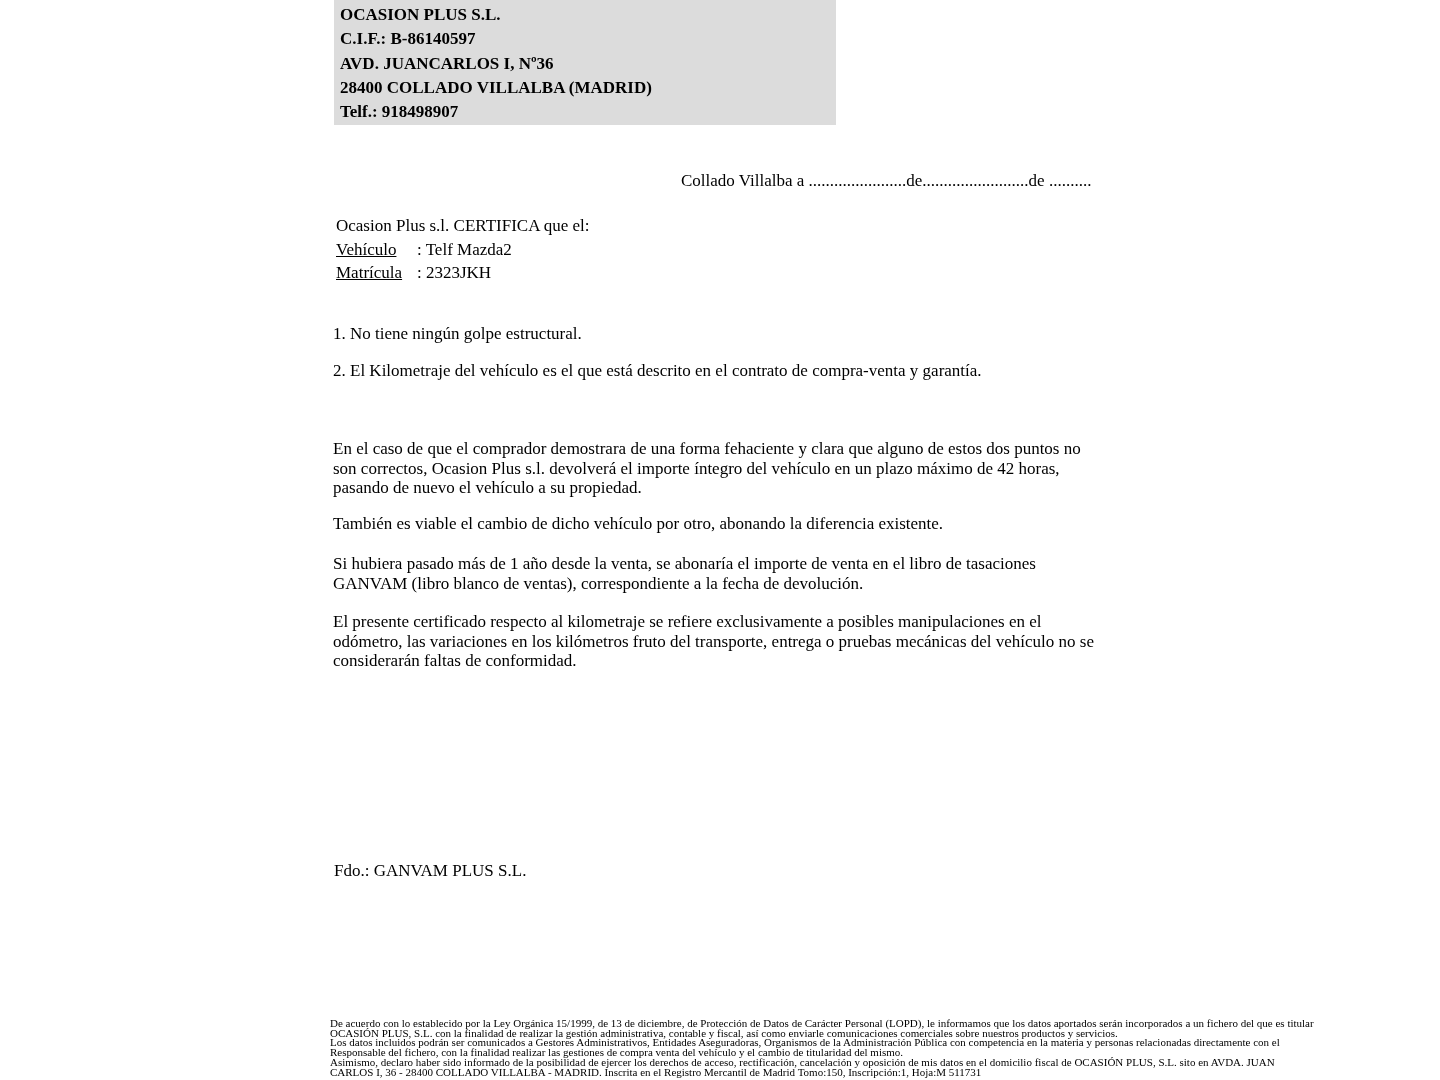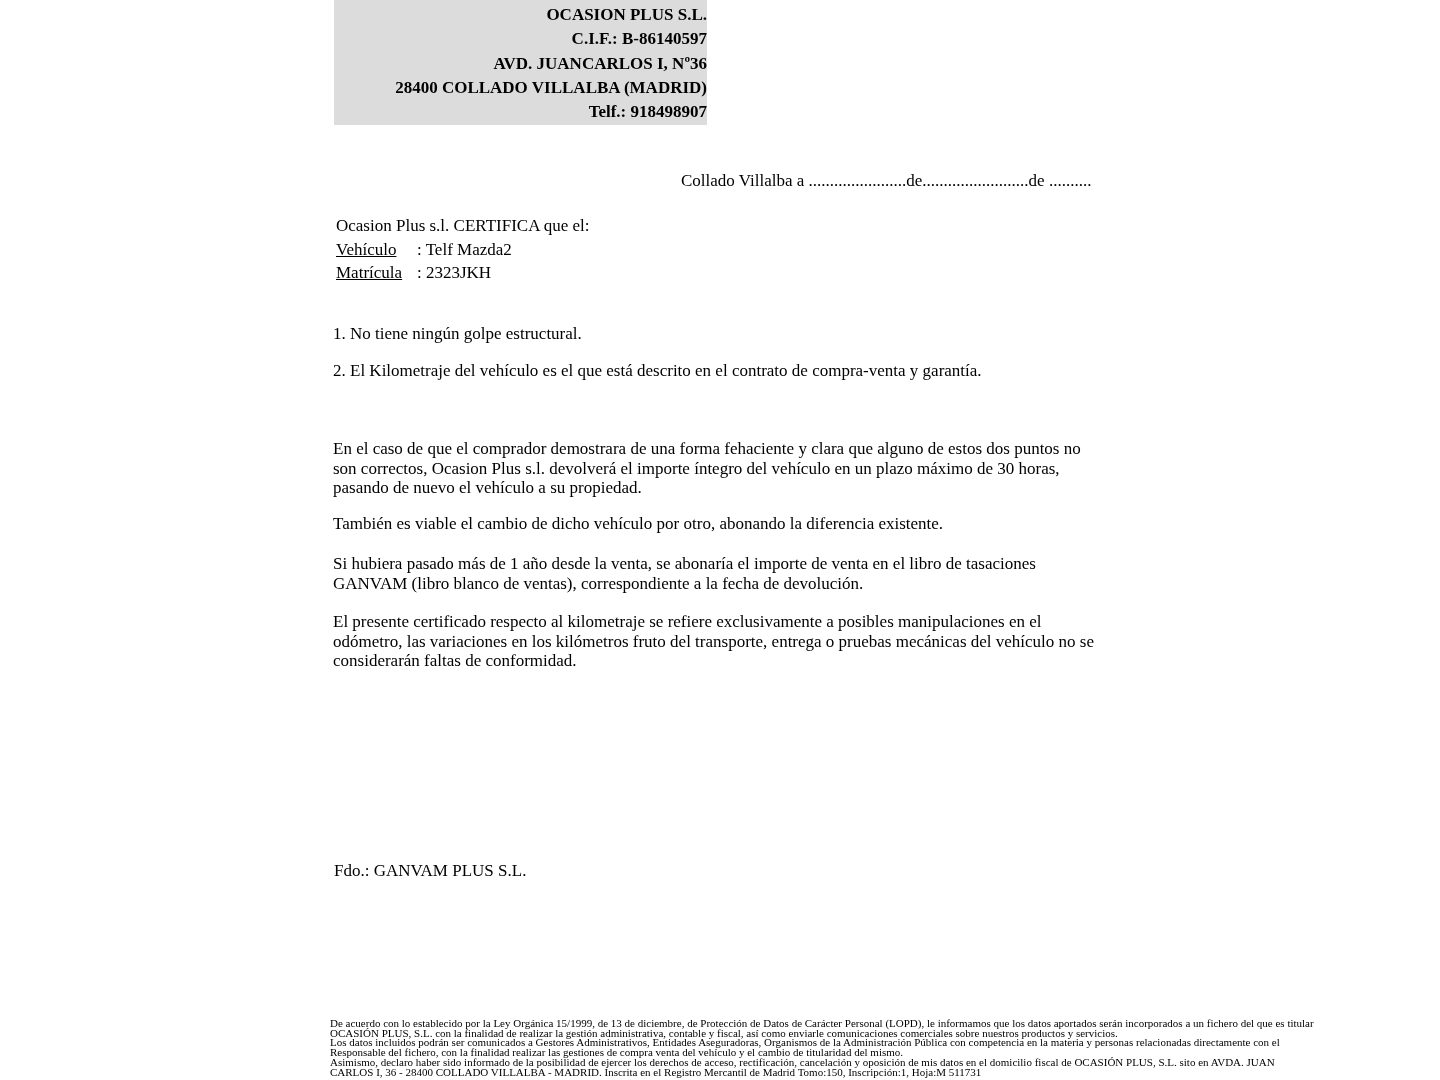--- a/index.html
+++ b/index.html
@@ -15,30 +15,29 @@
     font-family: "Liberation Serif", "DejaVu Serif", serif;
     color: #000000;
     overflow: hidden;
   }
   .abs { position: absolute; }
 
   
   .header-box {
     left: 334px;
     top: 0;
-    width: 373px;
+    width: 502px;
     height: 125px;
     background: #dcdcdc;
     box-sizing: border-box;
     padding: 3px 0 0 6px;
     font-weight: bold;
     font-size: 17px;
     line-height: 24.3px;
     white-space: nowrap;
-    text-align: right;
   }
 
   
   .date-line {
     left: 681px;
     top: 171px;
     font-size: 17px;
     line-height: 20px;
     white-space: nowrap;
   }
@@ -117,21 +116,21 @@
 
 <div class="abs cert-block">
   <div>Ocasion Plus s.l. CERTIFICA que el:</div>
   <div><span class="label-col"><u>Vehículo</u></span><span>: Telf Mazda2</span></div>
   <div><span class="label-col"><u>Matrícula</u></span><span>: 2323JKH</span></div>
 </div>
 
 <div class="abs point point-1">1. No tiene ningún golpe estructural.</div>
 <div class="abs point point-2">2. El Kilometraje del vehículo es el que está descrito en el contrato de compra-venta y garantía.</div>
 
-<div class="abs para para-1">En el caso de que el comprador demostrara de una forma fehaciente y clara que alguno de estos dos puntos no son correctos, Ocasion Plus s.l. devolverá el importe íntegro del vehículo en un plazo máximo de 30 horas, pasando de nuevo el vehículo a su propiedad.</div>
+<div class="abs para para-1">En el caso de que el comprador demostrara de una forma fehaciente y clara que alguno de estos dos puntos no son correctos, Ocasion Plus s.l. devolverá el importe íntegro del vehículo en un plazo máximo de 42 horas, pasando de nuevo el vehículo a su propiedad.</div>
 <div class="abs para para-2">También es viable el cambio de dicho vehículo por otro, abonando la diferencia existente.</div>
 <div class="abs para para-3">Si hubiera pasado más de 1 año desde la venta, se abonaría el importe de venta en el libro de tasaciones GANVAM (libro blanco de ventas), correspondiente a la fecha de devolución.</div>
 <div class="abs para para-4">El presente certificado respecto al kilometraje se refiere exclusivamente a posibles manipulaciones en el odómetro, las variaciones en los kilómetros fruto del transporte, entrega o pruebas mecánicas del vehículo no se considerarán faltas de conformidad.</div>
 
 <div class="abs signature">Fdo.: GANVAM PLUS S.L.</div>
 
 <div class="abs legal-footer">
   <div class="fline">De acuerdo con lo establecido por la Ley Orgánica 15/1999, de 13 de diciembre, de Protección de Datos de Carácter Personal (LOPD), le informamos que los datos aportados serán incorporados a un fichero del que es titular</div>
   <div class="fline">OCASIÓN PLUS, S.L. con la finalidad de realizar la gestión administrativa, contable y fiscal, así como enviarle comunicaciones comerciales sobre nuestros productos y servicios.</div>
   <div class="fline">Los datos incluidos podrán ser comunicados a Gestores Administrativos, Entidades Aseguradoras, Organismos de la Administración Pública con competencia en la materia y personas relacionadas directamente con el</div>

